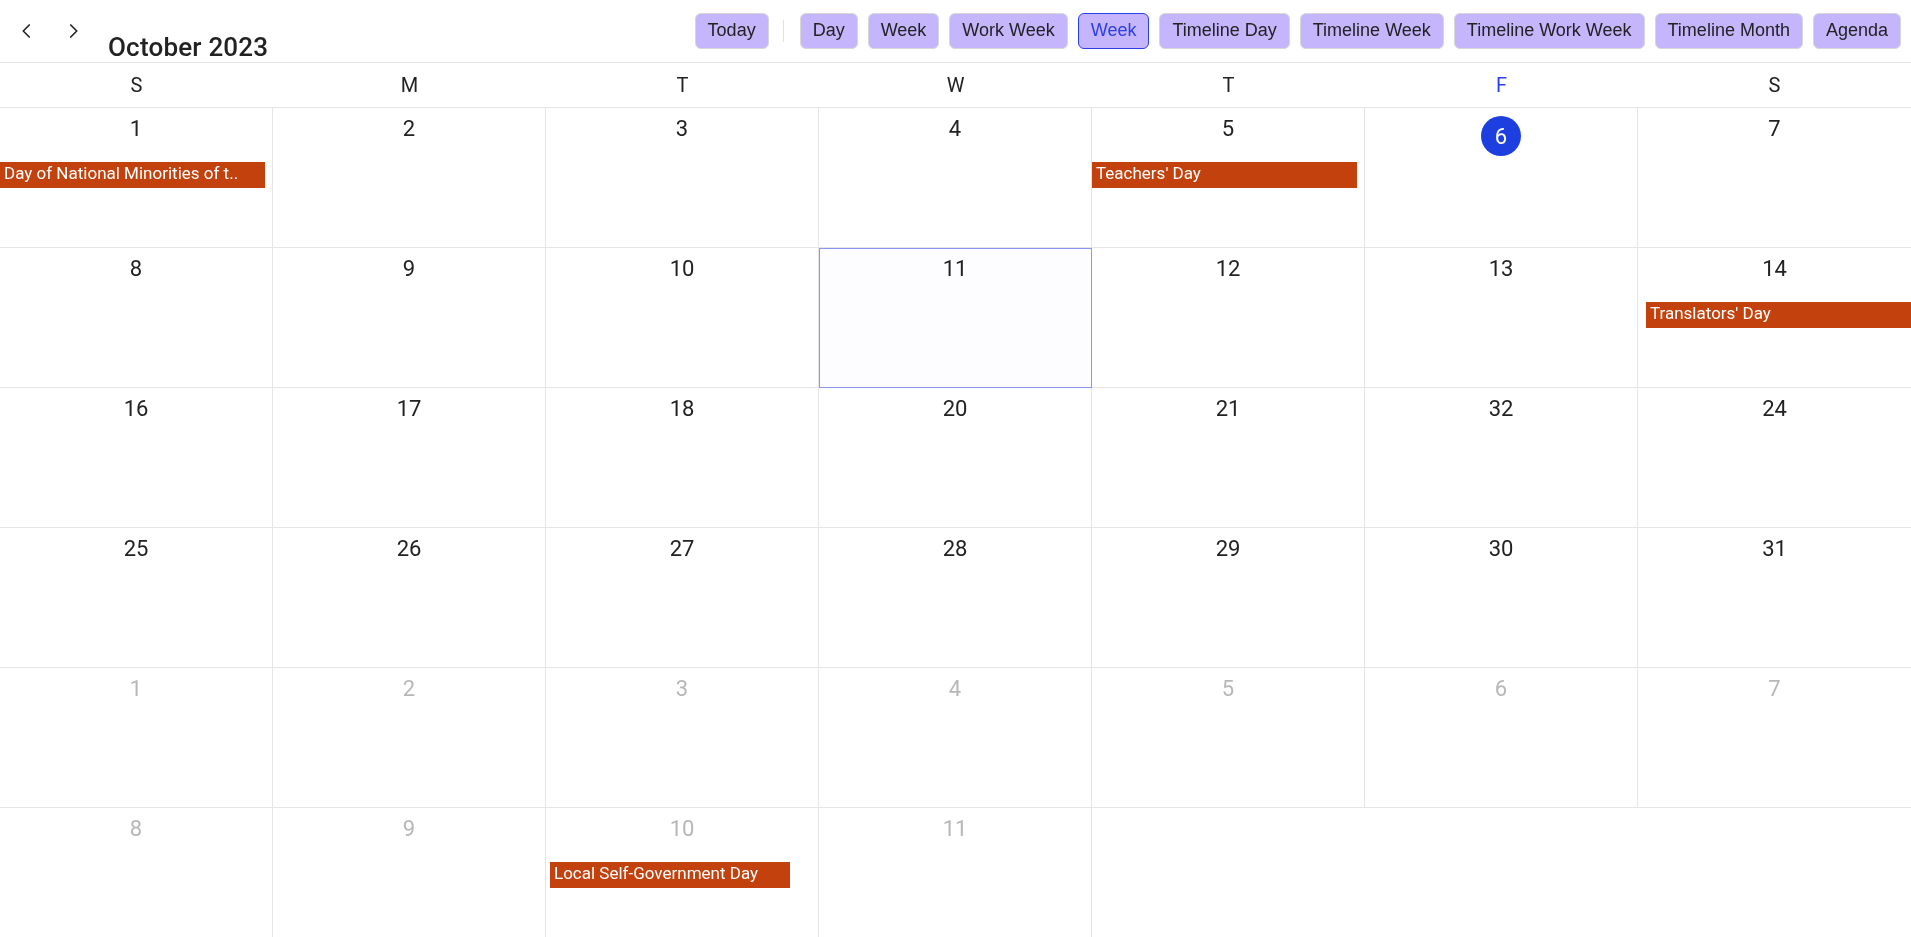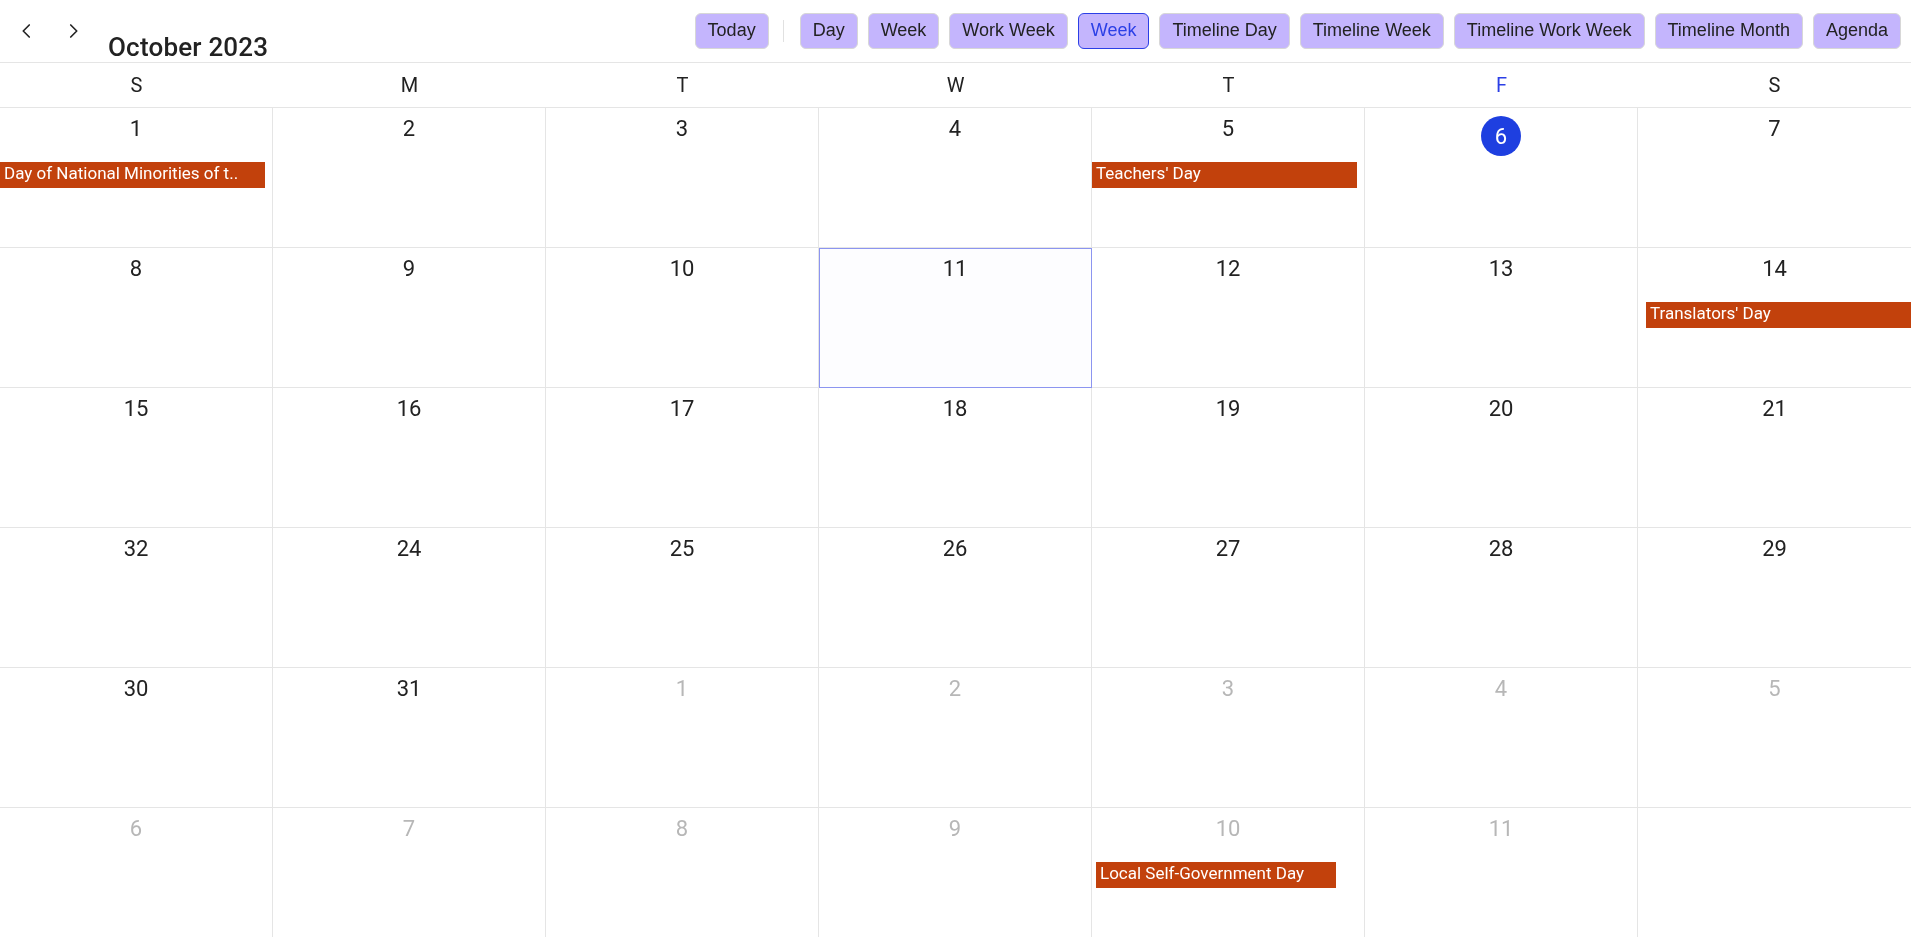--- a/index.html
+++ b/index.html
@@ -205,33 +205,27 @@
       <div class="daynum">12</div>
     </div>
     <div class="cell">
       <div class="daynum">13</div>
     </div>
     <div class="cell">
       <div class="daynum">14</div>
       <div class="event" style="left: 8px; width: 273px;">Translators' Day</div>
     </div>
     <div class="cell">
-      <div class="daynum">15</div>
-    </div>
-    <div class="cell">
       <div class="daynum">16</div>
     </div>
     <div class="cell">
       <div class="daynum">17</div>
     </div>
     <div class="cell">
       <div class="daynum">18</div>
-    </div>
-    <div class="cell">
-      <div class="daynum">19</div>
     </div>
     <div class="cell">
       <div class="daynum">20</div>
     </div>
     <div class="cell">
       <div class="daynum">21</div>
     </div>
     <div class="cell">
       <div class="daynum">32</div>
     </div>

